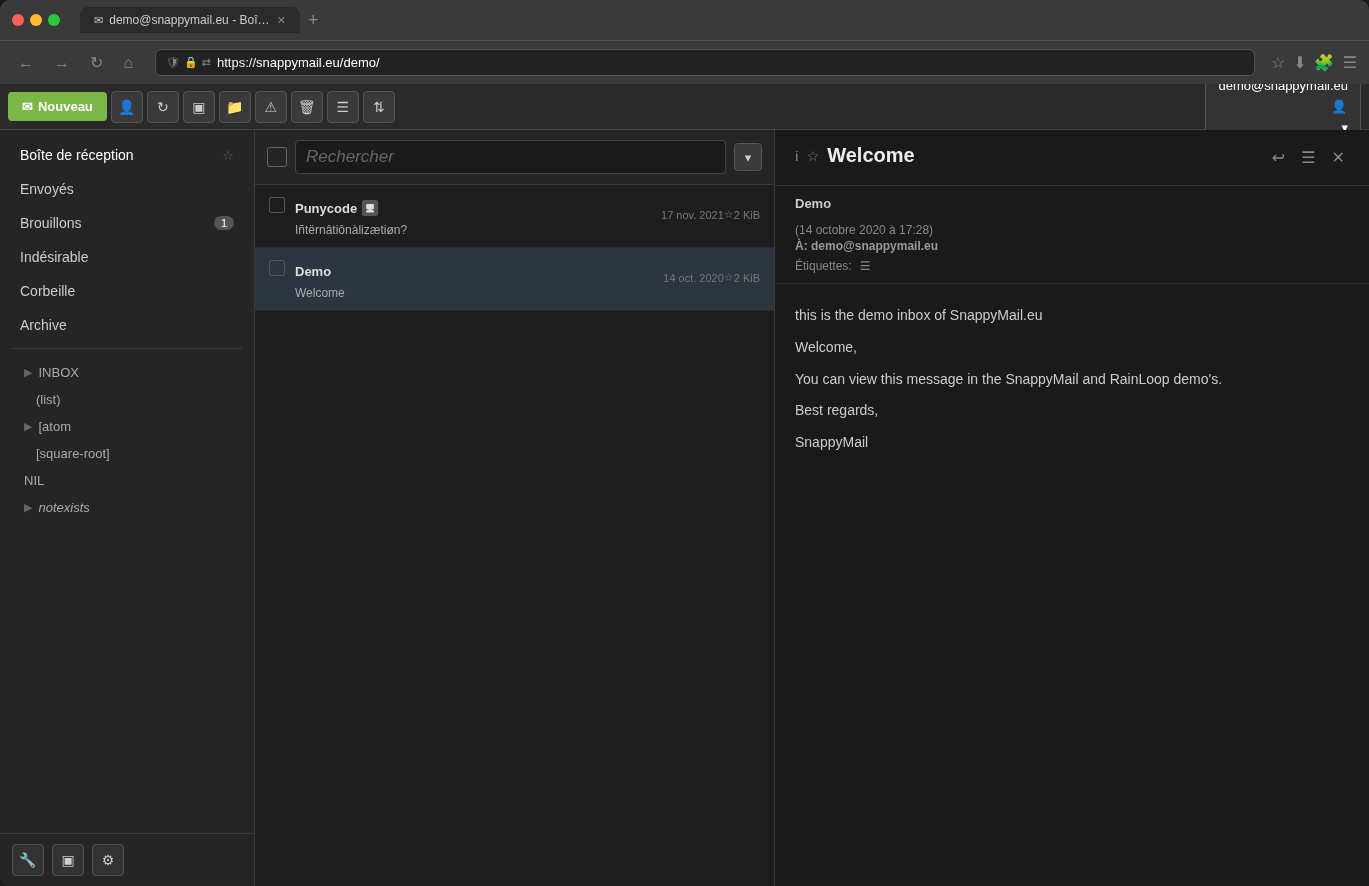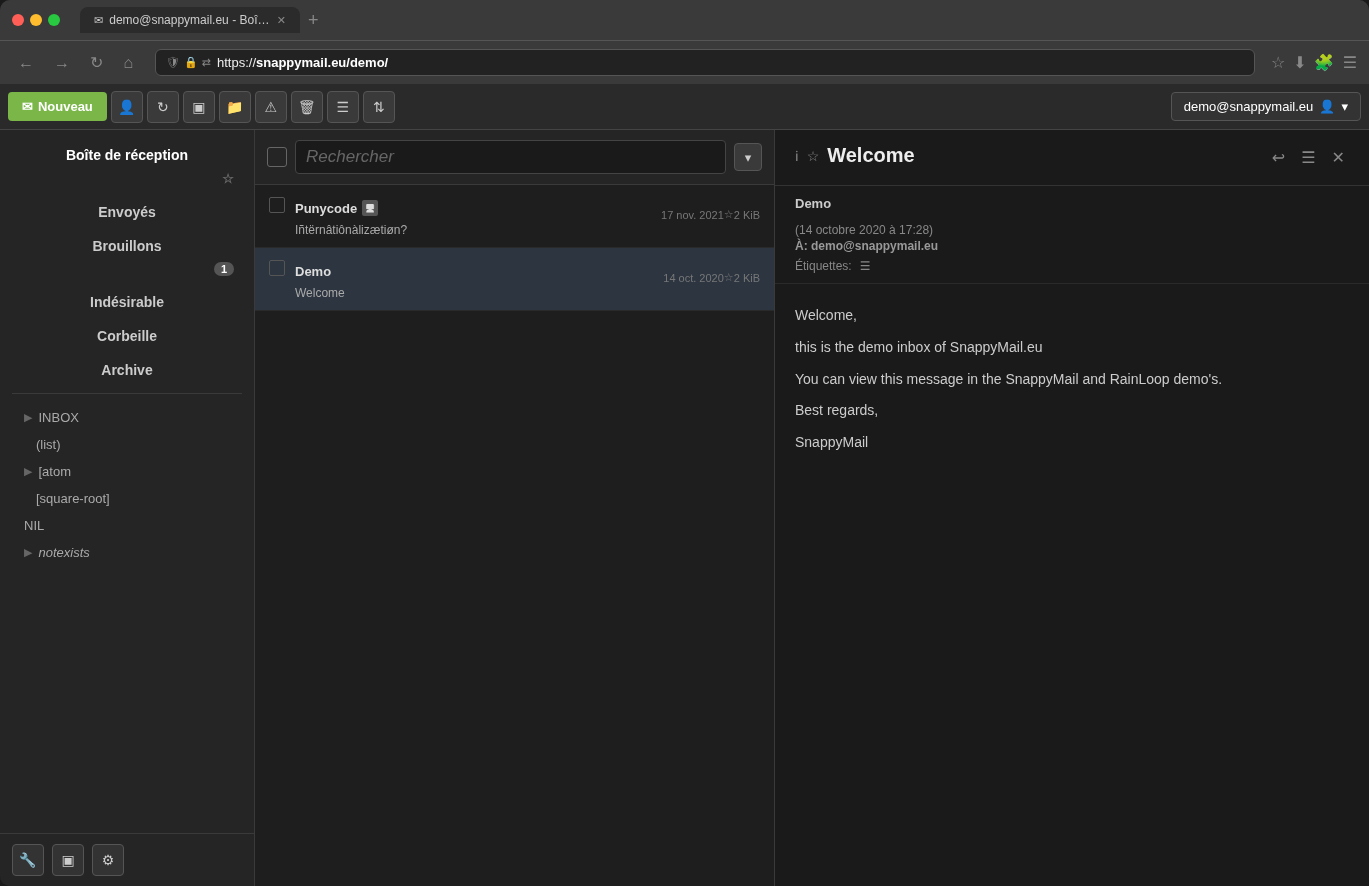--- a/index.html
+++ b/index.html
@@ -105,21 +105,21 @@
       color: #eee;
       font-size: 13px;
       display: flex;
       align-items: center;
       gap: 6px;
       margin: 0 8px;
     }
 
     .address-icons { color: #888; font-size: 11px; display: flex; gap: 4px; }
     .address-url { color: #eee; font-size: 13px; }
-    .address-url span { font-weight: bold; color: #fff; }
+    .address-url span { font-weight: normal; color: #fff; }
 
     .toolbar-right {
       display: flex;
       gap: 8px;
       align-items: center;
       color: #888;
       font-size: 16px;
     }
 
     
@@ -181,20 +181,21 @@
       background: #333;
       color: #fff;
       border: 1px solid #555;
       border-radius: 4px;
       padding: 6px 12px;
       font-size: 13px;
       cursor: pointer;
       display: flex;
       align-items: flex-end;
       gap: 6px;
+      flex-direction: column;
     }
 
     
     .main-layout {
       display: flex;
       flex: 1;
       overflow: hidden;
     }
 
     
@@ -214,22 +215,21 @@
     }
 
     .sidebar-item {
       padding: 9px 20px;
       cursor: pointer;
       display: flex;
       align-items: center;
       gap: 8px;
       color: #ccc;
       font-size: 14px;
-      font-weight: 700;
-      flex-direction: column;
+      font-weight: 400;
     }
 
     .sidebar-item.active { color: #fff; }
 
     .sidebar-item .badge {
       margin-left: auto;
       background: #555;
       color: #fff;
       border-radius: 10px;
       padding: 1px 7px;
@@ -749,22 +749,22 @@
           <div class="preview-from">Demo</div>
           <div class="preview-date">(14 octobre 2020 à 17:28)</div>
           <div class="preview-to">À: demo@snappymail.eu</div>
           <div class="preview-labels">
             <span>Étiquettes:</span>
             <span>☰</span>
           </div>
         </div>
 
         <div class="preview-body">
+          <p>this is the demo inbox of SnappyMail.eu</p>
           <p>Welcome,</p>
-          <p>this is the demo inbox of SnappyMail.eu</p>
           <p>You can view this message in the SnappyMail and RainLoop demo's.</p>
           <p>Best regards,</p>
           <p>SnappyMail</p>
         </div>
 
       </div>
 
     </div>
   </div>
 </div>

